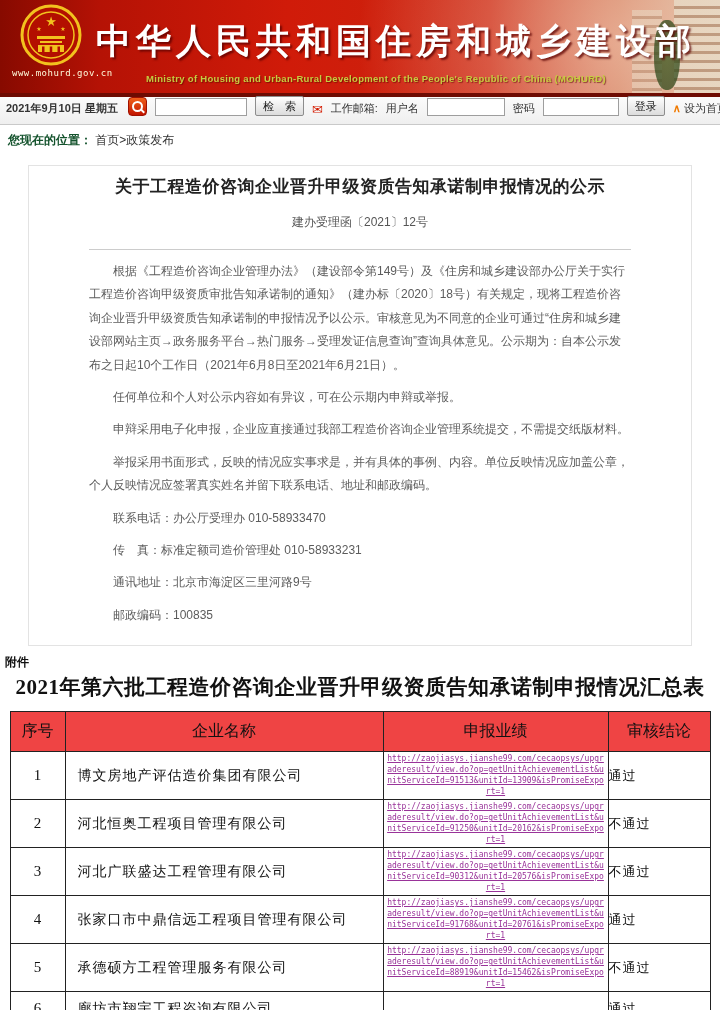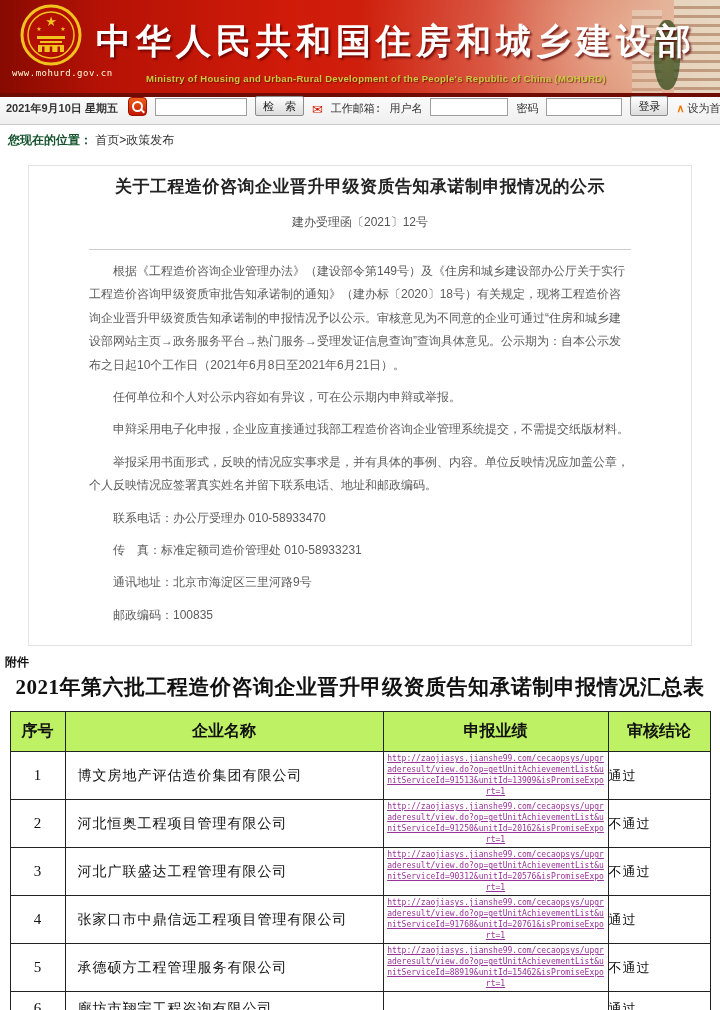--- a/index.html
+++ b/index.html
@@ -40,21 +40,21 @@
     border:2px solid #fff; border-radius:50%; }
   .search-icon::after { content:""; position:absolute; left:11px; top:12px; width:5px; height:2px;
     background:#fff; transform:rotate(45deg); }
   .nav-input { height:18px; border:1px solid #9e9e9e; background:#fff; font-size:11px; padding:0 3px; }
   .inp-search { width:92px; }
   .inp-user { width:78px; }
   .inp-pwd { width:76px; }
   .nav-btn { height:20px; border:1px solid #8d8d8d; border-radius:2px; background:linear-gradient(#ffffff,#dcdcdc);
     font-size:11px; color:#222; padding:0 7px; cursor:pointer; white-space:nowrap; font-family:inherit; }
   .env-icon { color:#d41a00; font-size:13px; line-height:1; }
-  .nav-label { white-space:nowrap;font-family:Liberation Mono, monospace; }
+  .nav-label { white-space:nowrap; }
   .nav-right { margin-left:auto; display:flex; align-items:center; gap:3px; white-space:nowrap; }
   .caret-icon { color:#f07a00; font-weight:bold; font-size:11px; }
   .fav-icon { width:11px; height:11px; border-radius:3px; background:linear-gradient(#ffa63c,#f07000);
     position:relative; display:inline-block; }
   .fav-icon::after { content:""; position:absolute; left:2px; bottom:2px; width:4px; height:4px;
     border-top:1.5px solid #fff; border-right:1.5px solid #fff; border-radius:0 100% 0 0; }
   .nav-right a { color:#333; text-decoration:none; }
 
   
   .breadcrumb { padding:7px 8px 4px; font-size:12px; }
@@ -68,21 +68,21 @@
   .doc-number { text-align:center; font-size:12px; color:#555; margin-top:16px; }
   .doc-hr { border:none; border-top:1px solid #ccc; margin:18px 0 10px; }
   .doc-box p { font-size:12px; color:#5c5c5c; line-height:1.95; text-indent:2em; margin-top:9px; }
 
   
   .attachment { font-size:12px; font-weight:bold; color:#111; padding:8px 0 0 5px; }
   .table-title { text-align:center; font-family:"Liberation Serif", serif; font-size:21px; font-weight:bold;
     color:#111; margin:2px 0 10px; letter-spacing:.5px; }
   table.results { width:700px; margin:0 auto 8px; border-collapse:collapse; table-layout:fixed; }
   .results th, .results td { border:1px solid #222; }
-  .results th { font-size:16px; font-weight:bold; color:#111; height:40px; background:#bef264;
+  .results th { font-size:16px; font-weight:normal; color:#111; height:40px; background:#ef4444;
     font-family:"Liberation Sans", sans-serif; }
   .col-no { width:55px; } .col-company { width:318px; } .col-link { width:225px; } .col-result { width:102px; }
   .results td { height:34px; }
   .c-no { text-align:center; font-family:"Liberation Serif", serif; font-size:15px; color:#111; }
   .c-company { text-align:left; padding-left:12px; font-family:"Liberation Serif", serif; font-size:14px;
     color:#111; letter-spacing:1px; }
   .c-link { text-align:center; padding:1px 3px; }
   .c-link a { font-family:"DejaVu Sans Mono", monospace; font-size:8px; line-height:11px; color:#993399;
     text-decoration:underline; word-break:break-all; display:inline-block; }
   .c-result { text-align:left; font-family:"Liberation Serif", serif; font-size:13px; color:#111; letter-spacing:1px; }

